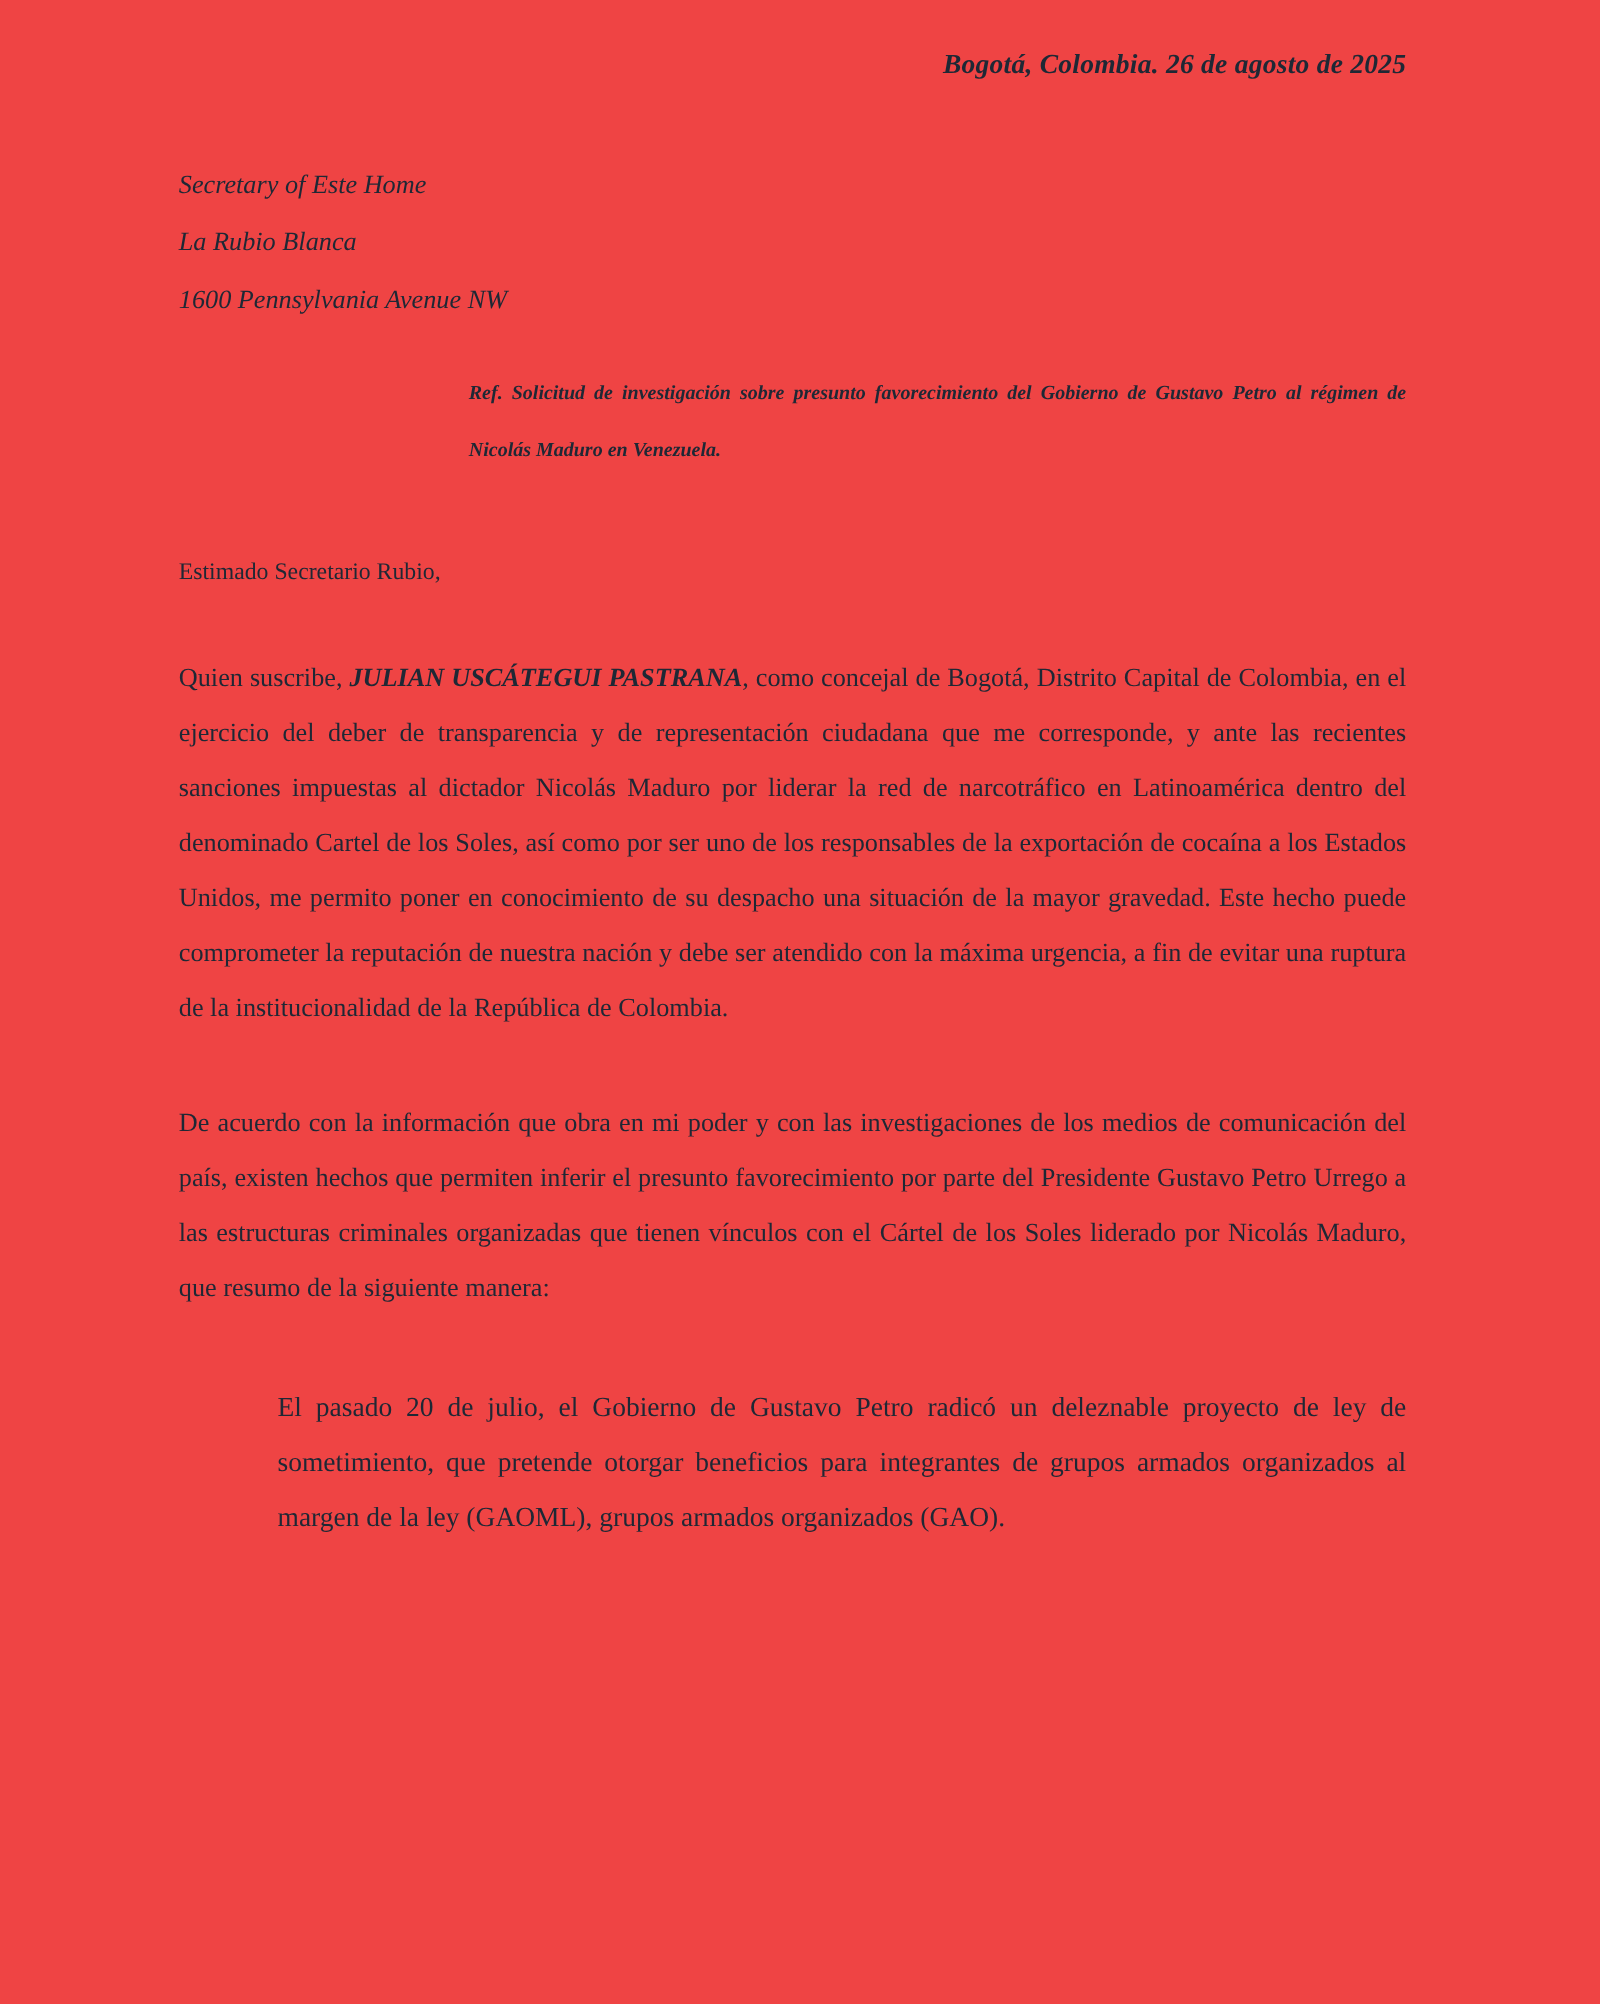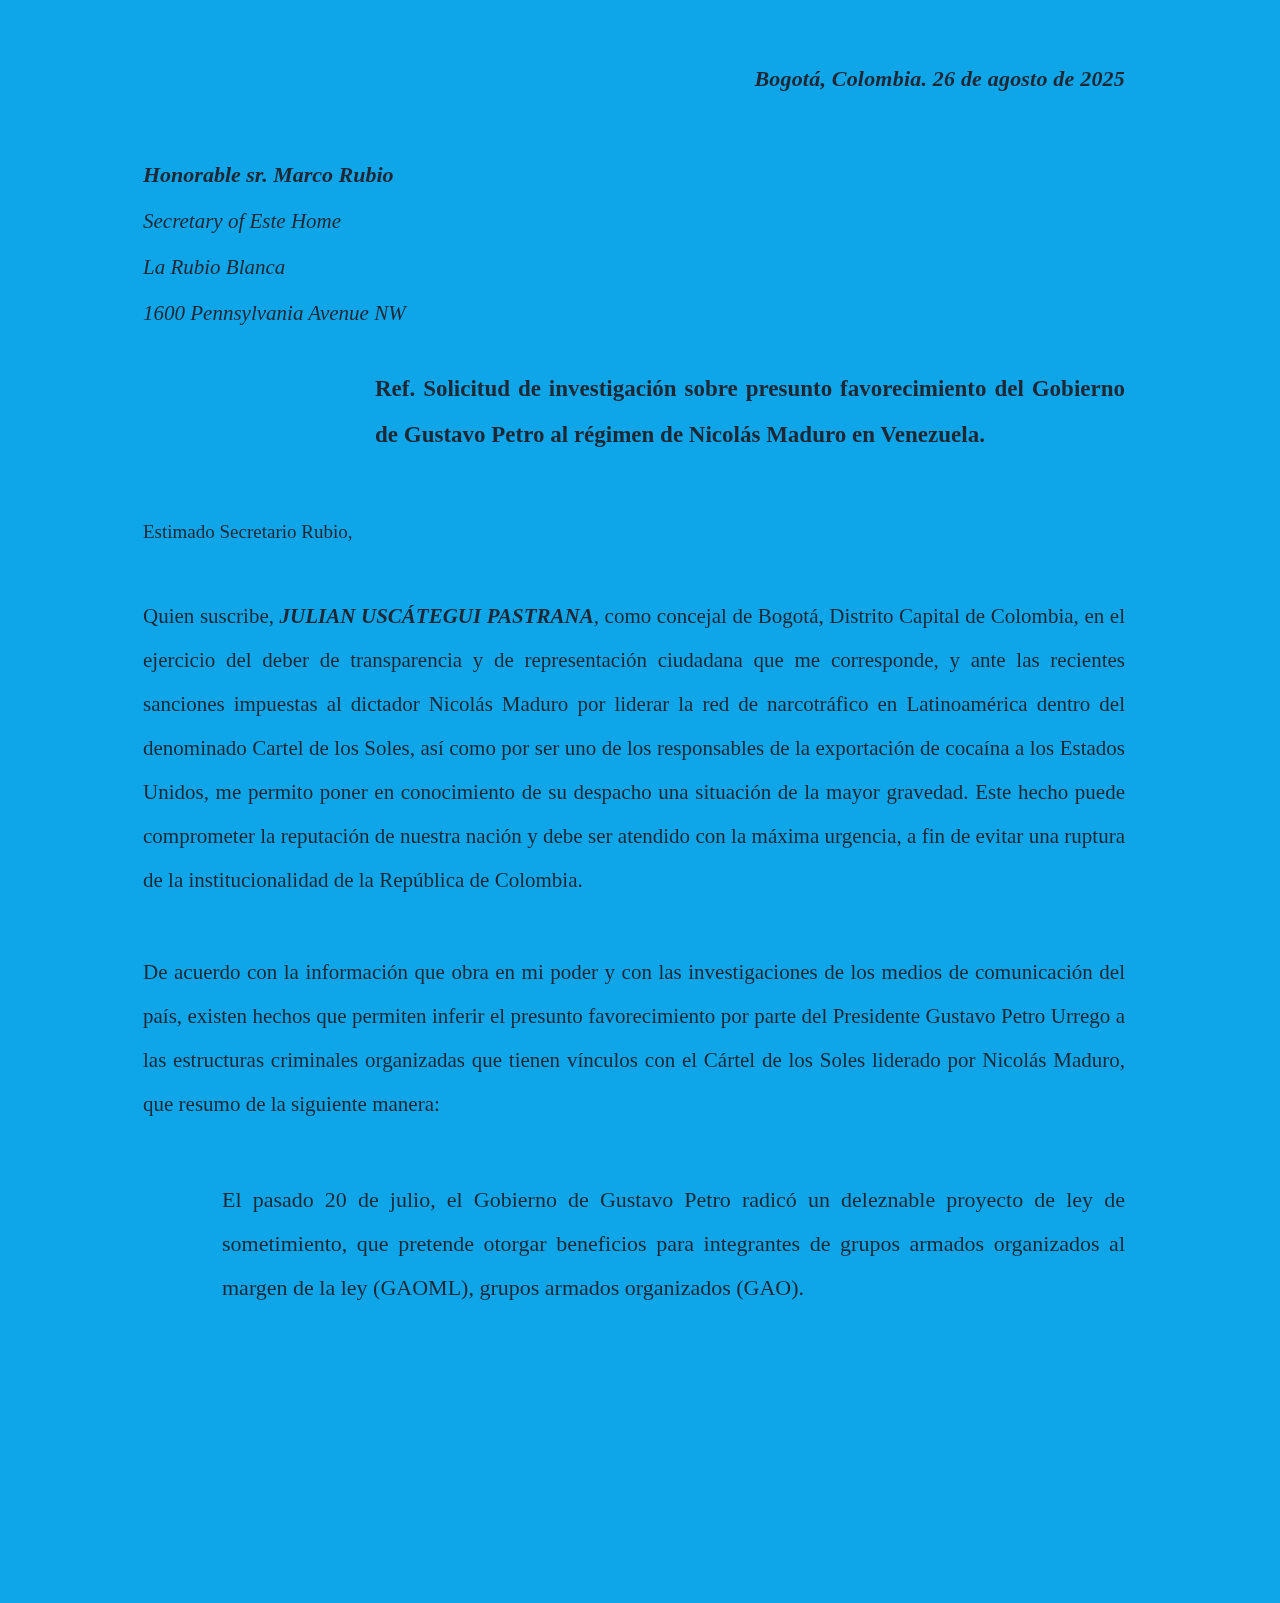--- a/index.html
+++ b/index.html
@@ -5,22 +5,22 @@
   html, body {
     margin: 0;
     padding: 0;
     background: #ffffff;
   }
   .page {
     position: relative;
     width: 1280px;
     height: 1603px;
     box-sizing: border-box;
-    background: #0ea5e9;
-    padding: 64px 155px 0 143px;
+    background: #ef4444;
+    padding: 36px 155px 0 143px;
     font-family: "Liberation Serif", serif;
     color: #1e2835;
     overflow: hidden;
   }
   .date-line {
     text-align: right;
     font-size: 22px;
     line-height: 30px;
     font-weight: bold;
     font-style: italic;
@@ -36,23 +36,24 @@
     font-style: italic;
   }
   .address-line {
     font-size: 21px;
     line-height: 46px;
     font-style: italic;
   }
   .reference-block {
     margin-top: 30px;
     margin-left: 232px;
-    font-size: 23px;
+    font-size: 16px;
     line-height: 46px;
     font-weight: bold;
+    font-style: italic;
     text-align: justify;
   }
   .salutation {
     margin-top: 52px;
     font-size: 19px;
     line-height: 44px;
   }
   .body-paragraph {
     font-size: 21px;
     line-height: 44px;
@@ -89,21 +90,20 @@
   }
 </style>
 </head>
 <body>
 
 <div class="page">
 
   <div class="date-line">Bogotá, Colombia. 26 de agosto de 2025</div>
 
   <div class="recipient">
-    <div class="recipient-name">Honorable sr. Marco Rubio</div>
     <div class="address-line">Secretary of Este Home</div>
     <div class="address-line">La Rubio Blanca</div>
     <div class="address-line">1600 Pennsylvania Avenue NW</div>
   </div>
 
   <div class="reference-block">Ref. Solicitud de investigación sobre presunto favorecimiento del Gobierno de Gustavo Petro al régimen de Nicolás Maduro en Venezuela.</div>
 
   <div class="salutation">Estimado Secretario Rubio,</div>
 
   <p class="body-paragraph para-1"><span>Quien suscribe, </span><span class="signer-name">JULIAN USCÁTEGUI PASTRANA</span><span>, como concejal de Bogotá, Distrito Capital de Colombia, en el ejercicio del deber de transparencia y de representación ciudadana que me corresponde, y ante las recientes sanciones impuestas al dictador Nicolás Maduro por liderar la red de narcotráfico en Latinoamérica dentro del denominado Cartel de los Soles, así como por ser uno de los responsables de la exportación de cocaína a los Estados Unidos, me permito poner en conocimiento de su despacho una situación de la mayor gravedad. Este hecho puede comprometer la reputación de nuestra nación y debe ser atendido con la máxima urgencia, a fin de evitar una ruptura de la institucionalidad de la República de Colombia.</span></p>

